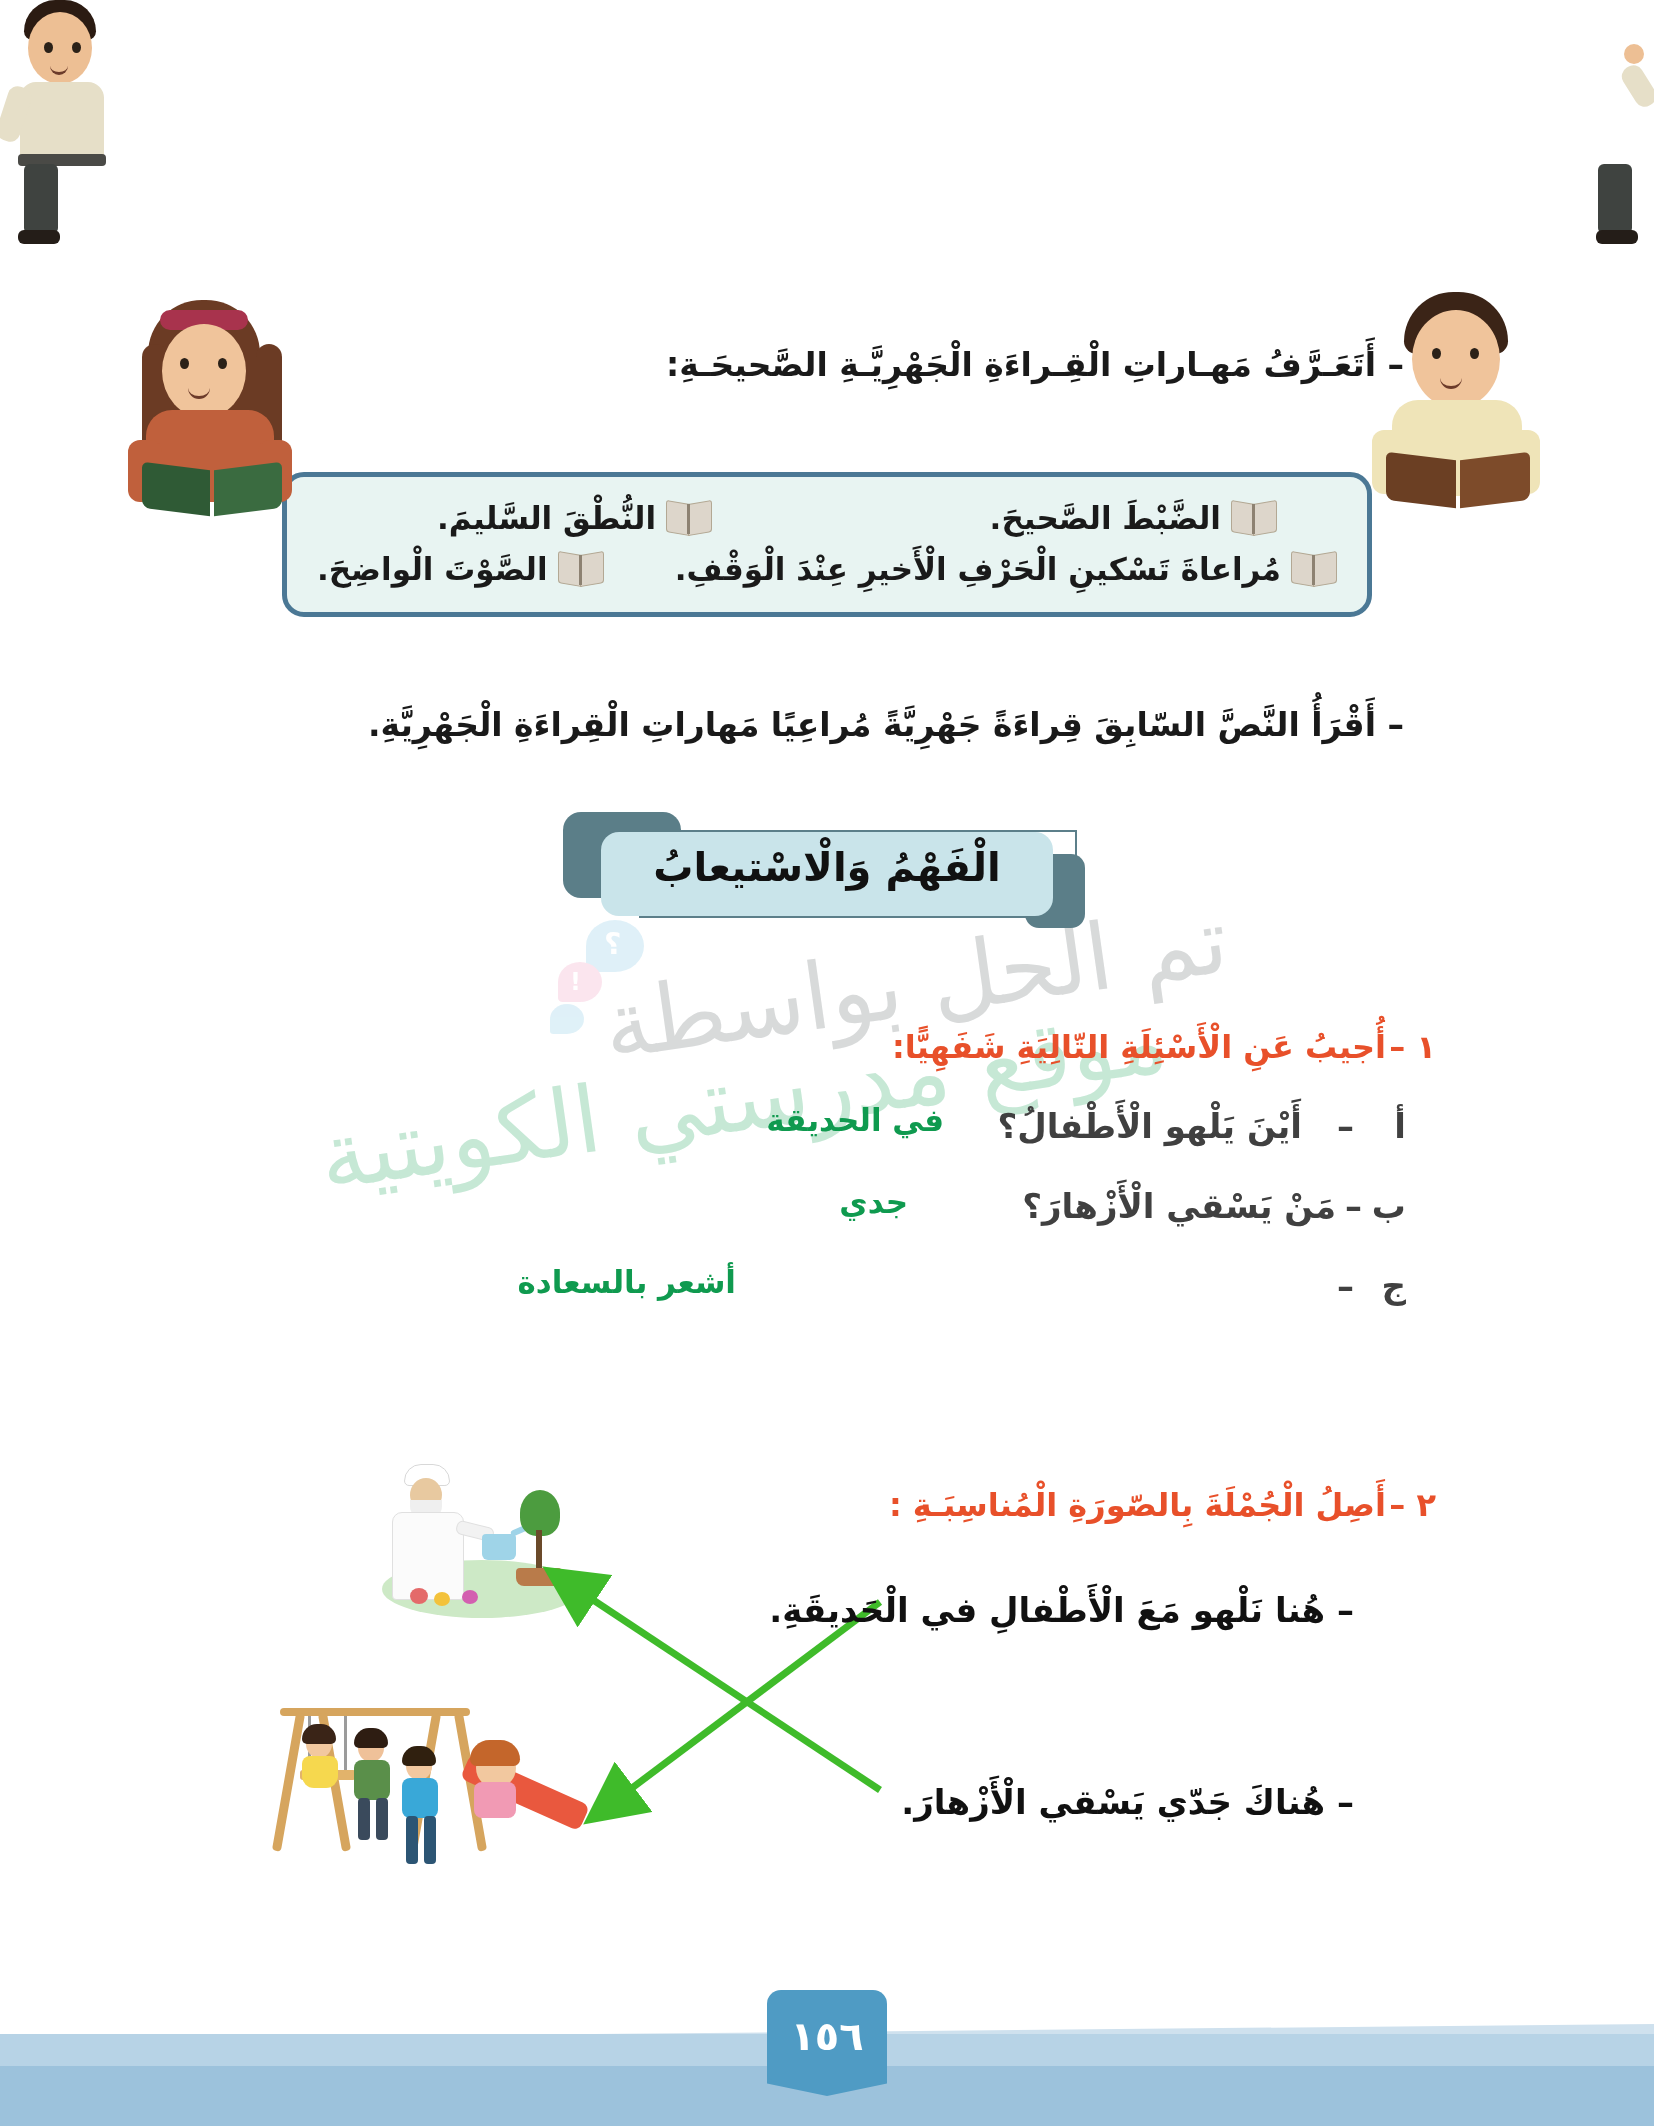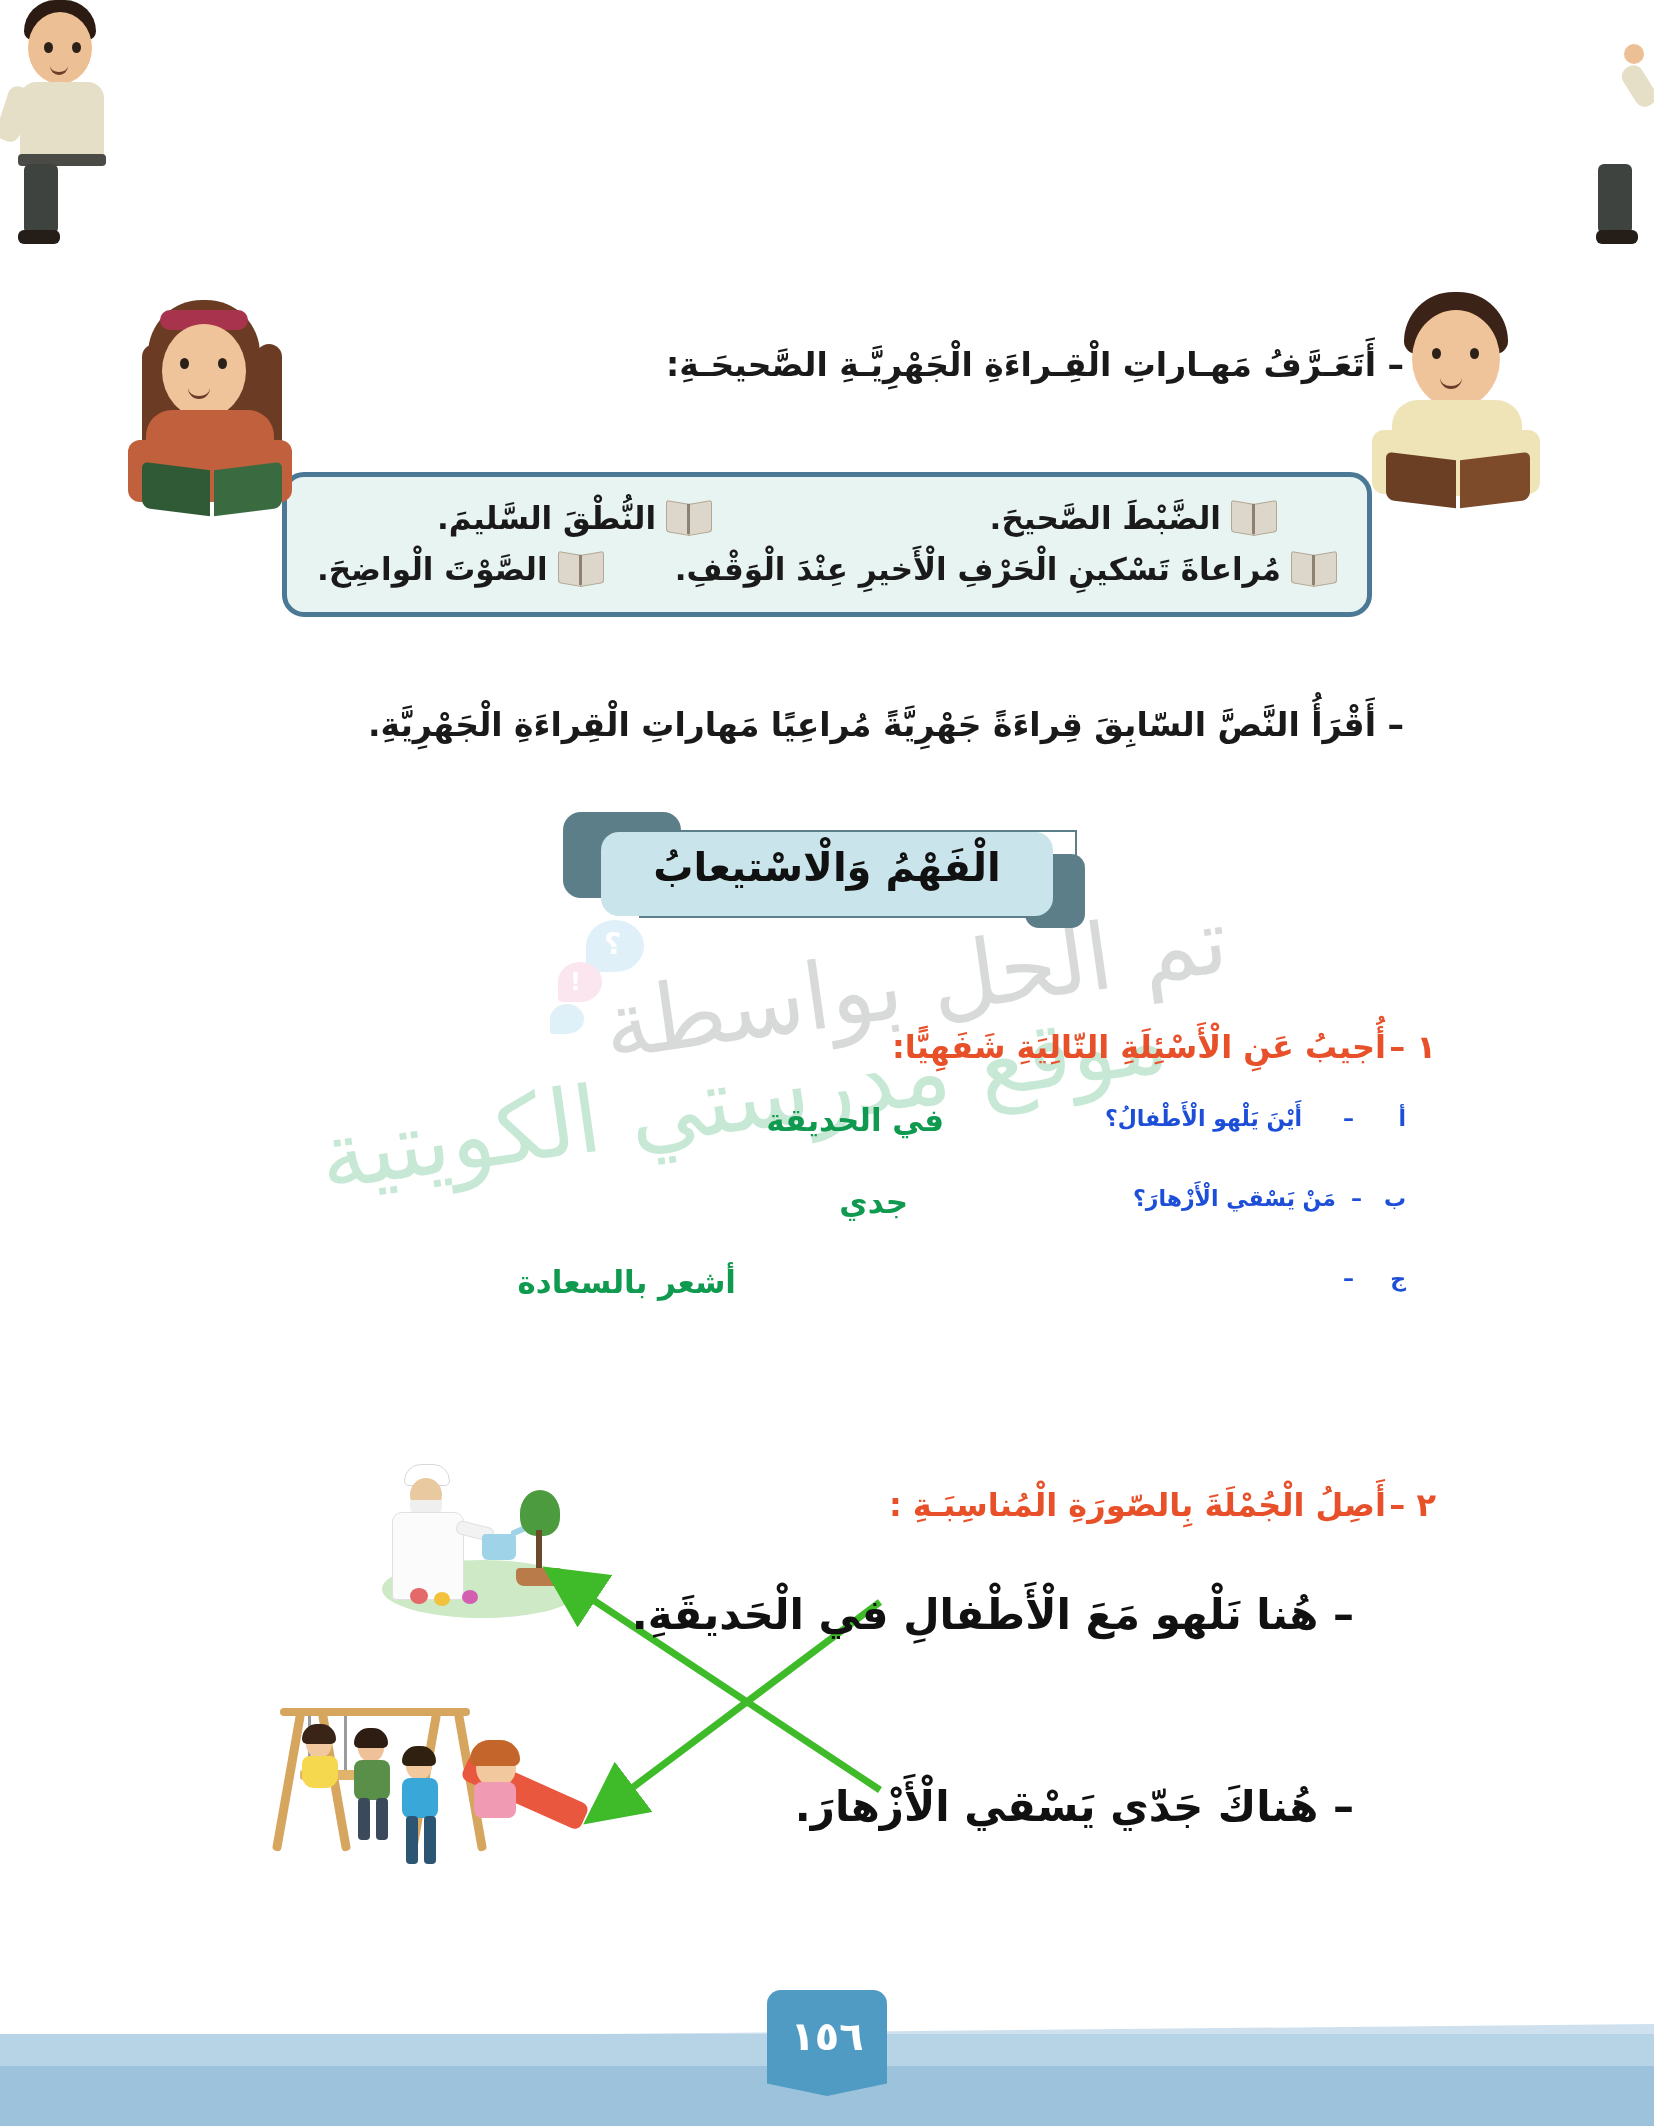--- a/index.html
+++ b/index.html
@@ -119,29 +119,29 @@
     font-size:40px;font-weight:bold;color:#111111;z-index:3;white-space:nowrap;}
 
   
   .qnum{
     position:absolute;
     font-size:32px;font-weight:bold;color:#e8502a;
     white-space:nowrap;z-index:6;
   }
   .qline{
     position:absolute;text-align:right;
-    font-size:22px;font-weight:bold;color:#1d4ed8;
+    font-size:34px;font-weight:bold;color:#404040;
     white-space:nowrap;z-index:6;
   }
   .answer{
     position:absolute;font-size:31px;font-weight:bold;color:#0f9a4f;
     white-space:nowrap;z-index:6;
   }
   .match-line{
-    position:absolute;text-align:center;font-size:42px;font-weight:bold;
+    position:absolute;text-align:center;font-size:34px;font-weight:bold;
     color:#111111;white-space:nowrap;z-index:6;
   }
 
   
   .pic{position:absolute;z-index:4;}
   .pic-grandpa{left:370px;top:1460px;width:220px;height:170px;}
   .pic-play{left:270px;top:1690px;width:370px;height:210px;}
 
   svg.arrows{position:absolute;left:0;top:0;width:1654px;height:2126px;z-index:5;pointer-events:none;}
 

